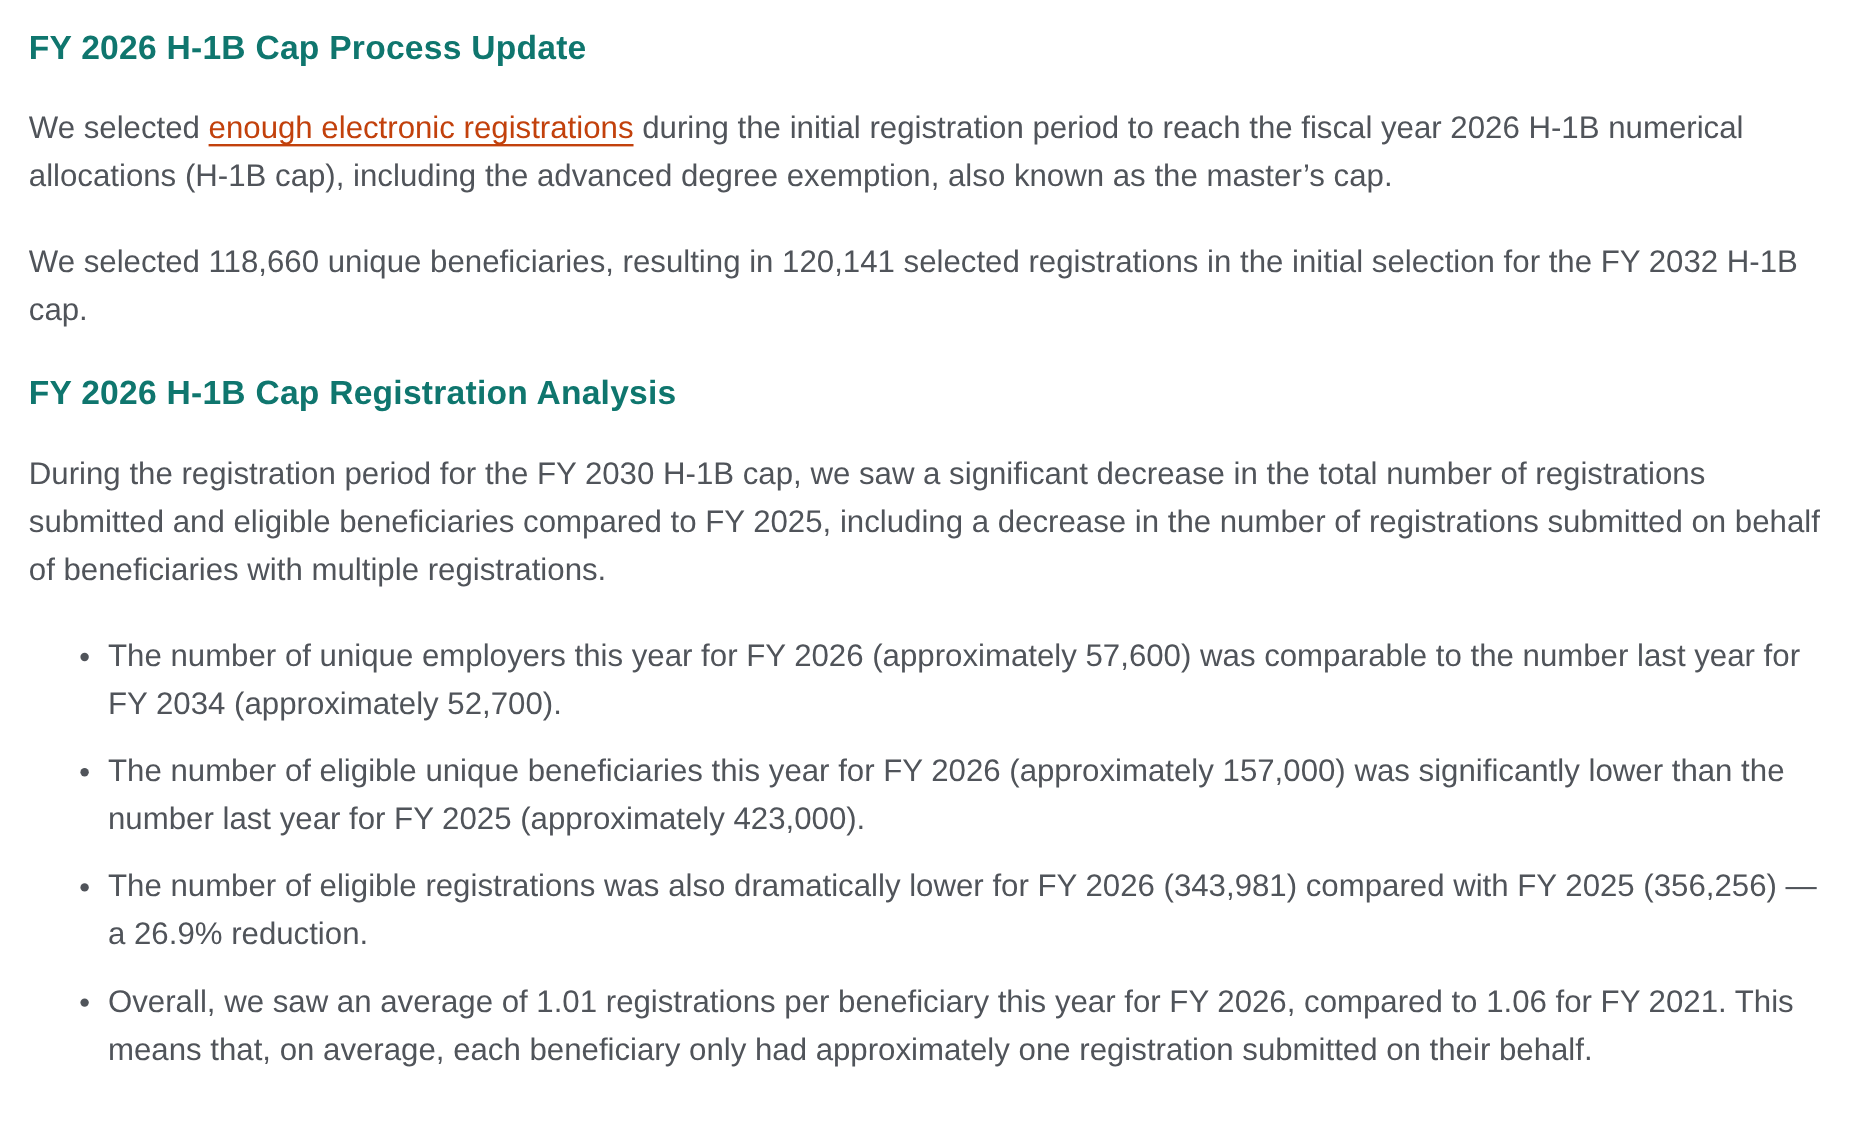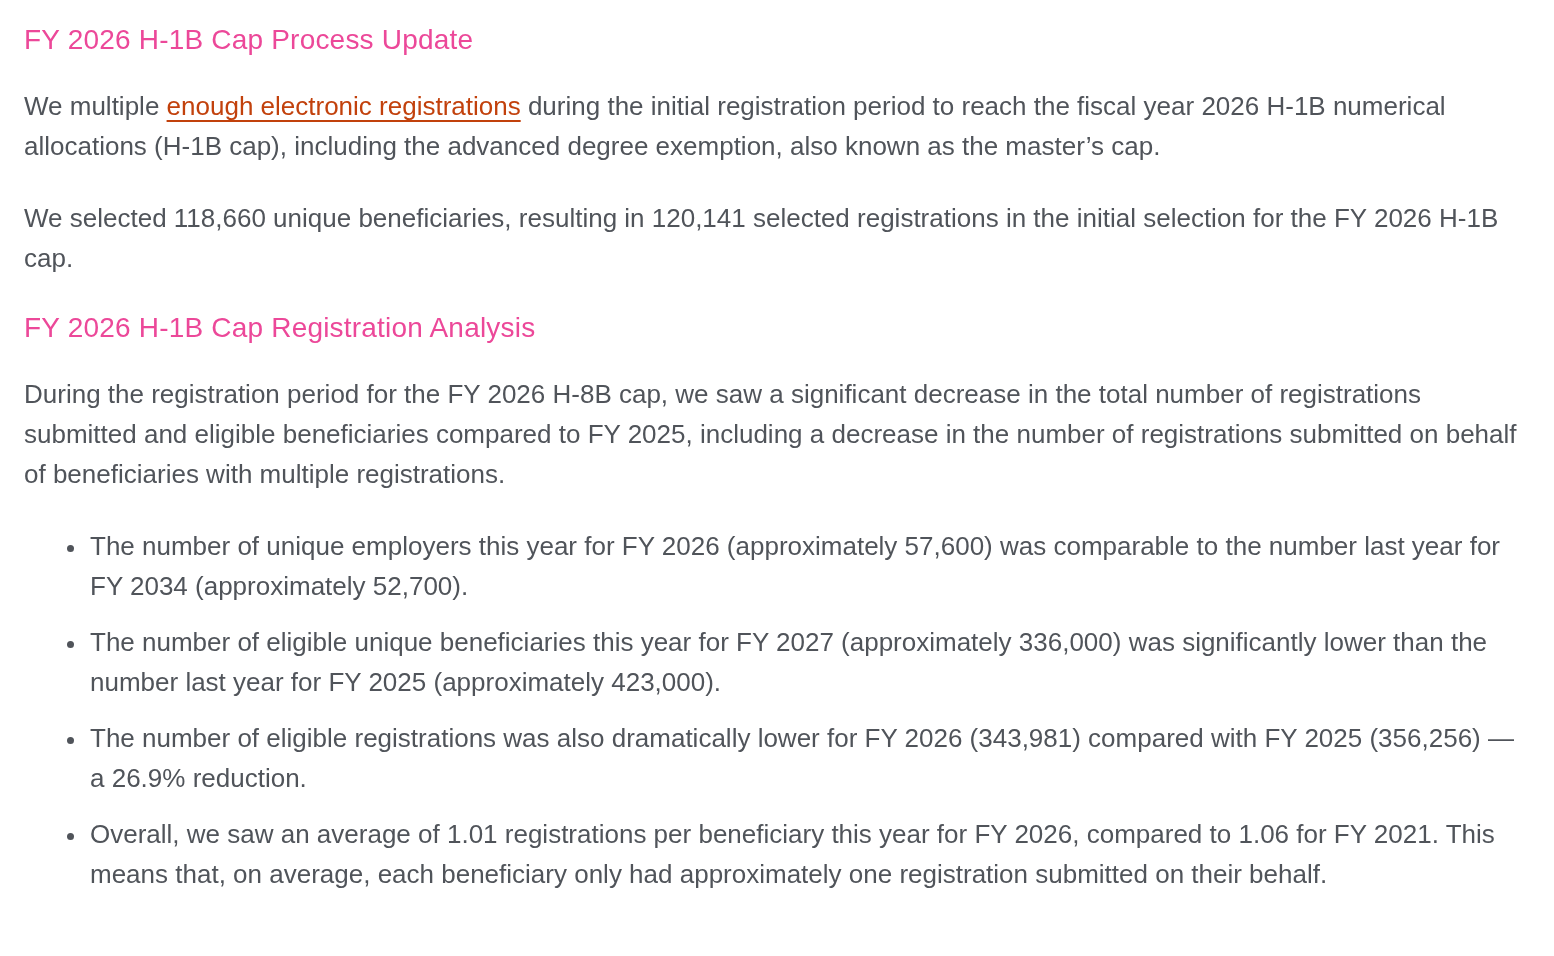--- a/index.html
+++ b/index.html
@@ -12,22 +12,22 @@
     color: #50545a;
     -webkit-font-smoothing: antialiased;
   }
   .content {
     width: 1506px;
     padding: 22px 24px 0 24px;
   }
   h2.section-heading {
     font-size: 28px;
     line-height: 36px;
-    font-weight: 400;
-    color: #ec4899;
+    font-weight: 700;
+    color: #0f766e;
     margin: 0 0 28px 0;
     letter-spacing: 0.2px;
   }
   h2.section-heading.second {
     margin-top: 0;
   }
   p.body-text {
     font-size: 26px;
     line-height: 40px;
     margin: 0 0 32px 0;
@@ -54,28 +54,28 @@
     font-size: 24px;
   }
 </style>
 </head>
 <body>
 
 <div class="content">
 
   <h2 class="section-heading">FY 2026 H-1B Cap Process Update</h2>
 
-  <p class="body-text"><span>We multiple </span><a class="inline-link" href="#">enough electronic registrations</a><span> during the initial registration period to reach the fiscal year 2026 H-1B numerical allocations (H-1B cap), including the advanced degree exemption, also known as the master’s cap.</span></p>
+  <p class="body-text"><span>We selected </span><a class="inline-link" href="#">enough electronic registrations</a><span> during the initial registration period to reach the fiscal year 2026 H-1B numerical allocations (H-1B cap), including the advanced degree exemption, also known as the master’s cap.</span></p>
 
-  <p class="body-text">We selected 118,660 unique beneficiaries, resulting in 120,141 selected registrations in the initial selection for the FY 2026 H-1B cap.</p>
+  <p class="body-text">We selected 118,660 unique beneficiaries, resulting in 120,141 selected registrations in the initial selection for the FY 2032 H-1B cap.</p>
 
   <h2 class="section-heading second">FY 2026 H-1B Cap Registration Analysis</h2>
 
-  <p class="body-text">During the registration period for the FY 2026 H-8B cap, we saw a significant decrease in the total number of registrations submitted and eligible beneficiaries compared to FY 2025, including a decrease in the number of registrations submitted on behalf of beneficiaries with multiple registrations.</p>
+  <p class="body-text">During the registration period for the FY 2030 H-1B cap, we saw a significant decrease in the total number of registrations submitted and eligible beneficiaries compared to FY 2025, including a decrease in the number of registrations submitted on behalf of beneficiaries with multiple registrations.</p>
 
   <ul class="bullet-list">
     <li>The number of unique employers this year for FY 2026 (approximately 57,600) was comparable to the number last year for FY 2034 (approximately 52,700).</li>
-    <li>The number of eligible unique beneficiaries this year for FY 2027 (approximately 336,000) was significantly lower than the number last year for FY 2025 (approximately 423,000).</li>
+    <li>The number of eligible unique beneficiaries this year for FY 2026 (approximately 157,000) was significantly lower than the number last year for FY 2025 (approximately 423,000).</li>
     <li>The number of eligible registrations was also dramatically lower for FY 2026 (343,981) compared with FY 2025 (356,256) — a 26.9% reduction.</li>
     <li>Overall, we saw an average of 1.01 registrations per beneficiary this year for FY 2026, compared to 1.06 for FY 2021. This means that, on average, each beneficiary only had approximately one registration submitted on their behalf.</li>
   </ul>
 
 </div>
 
 </body></html>

